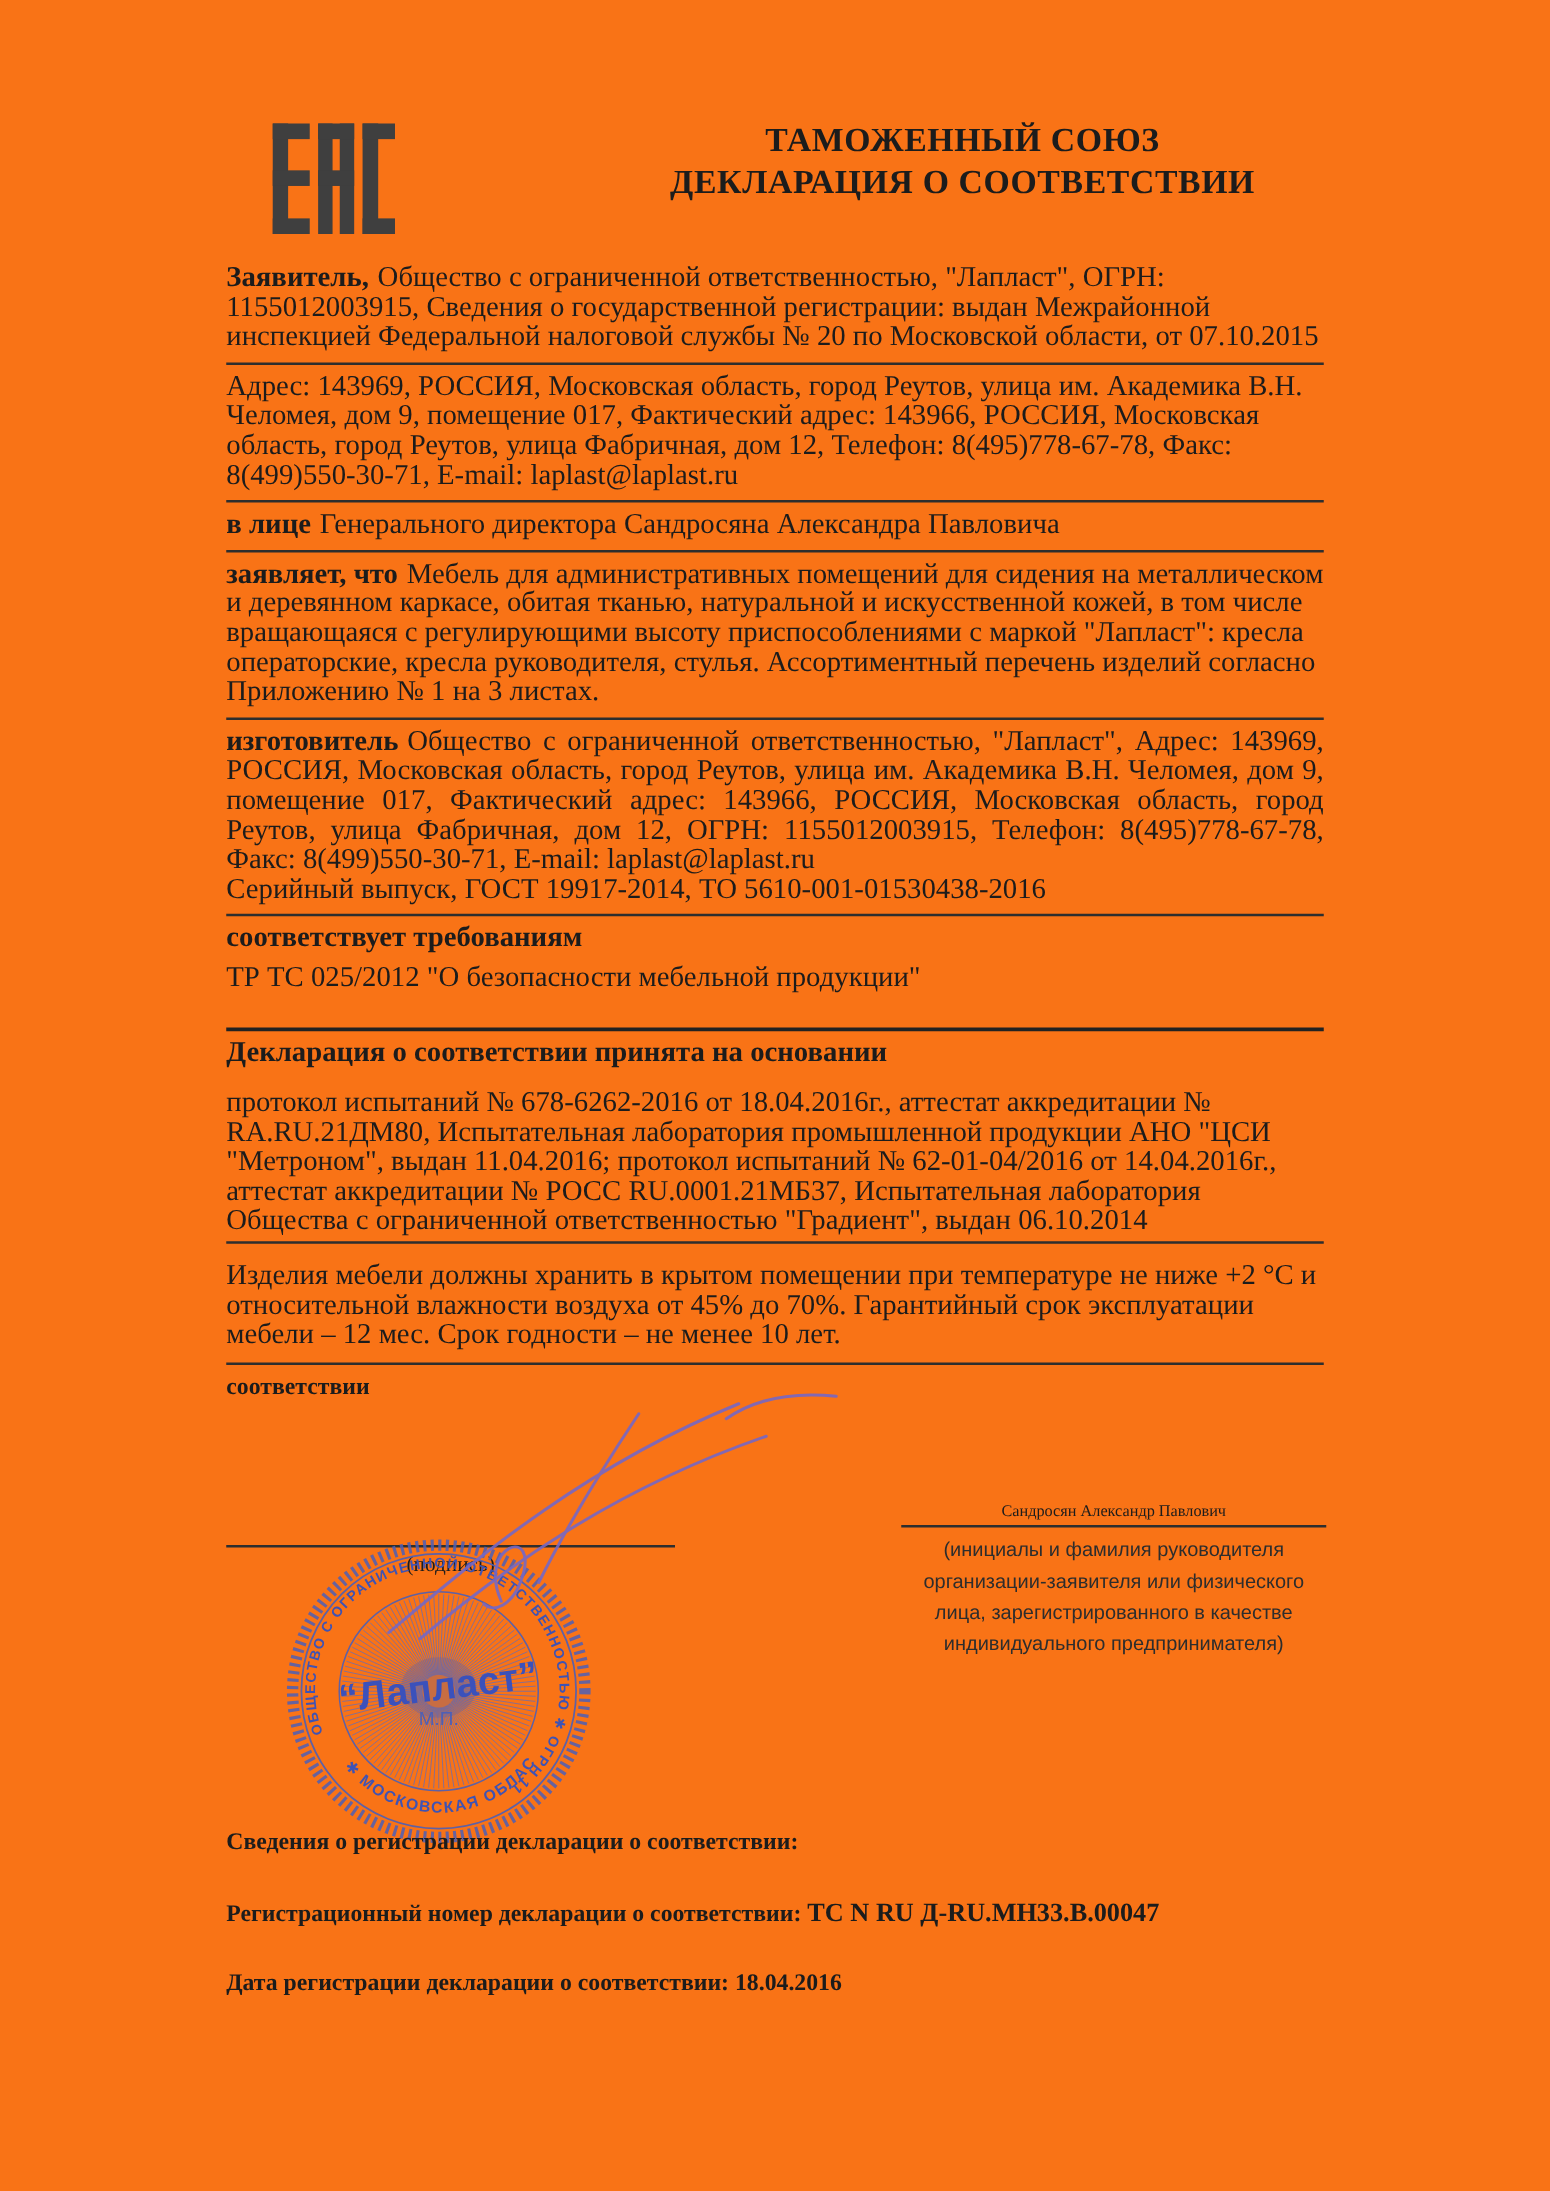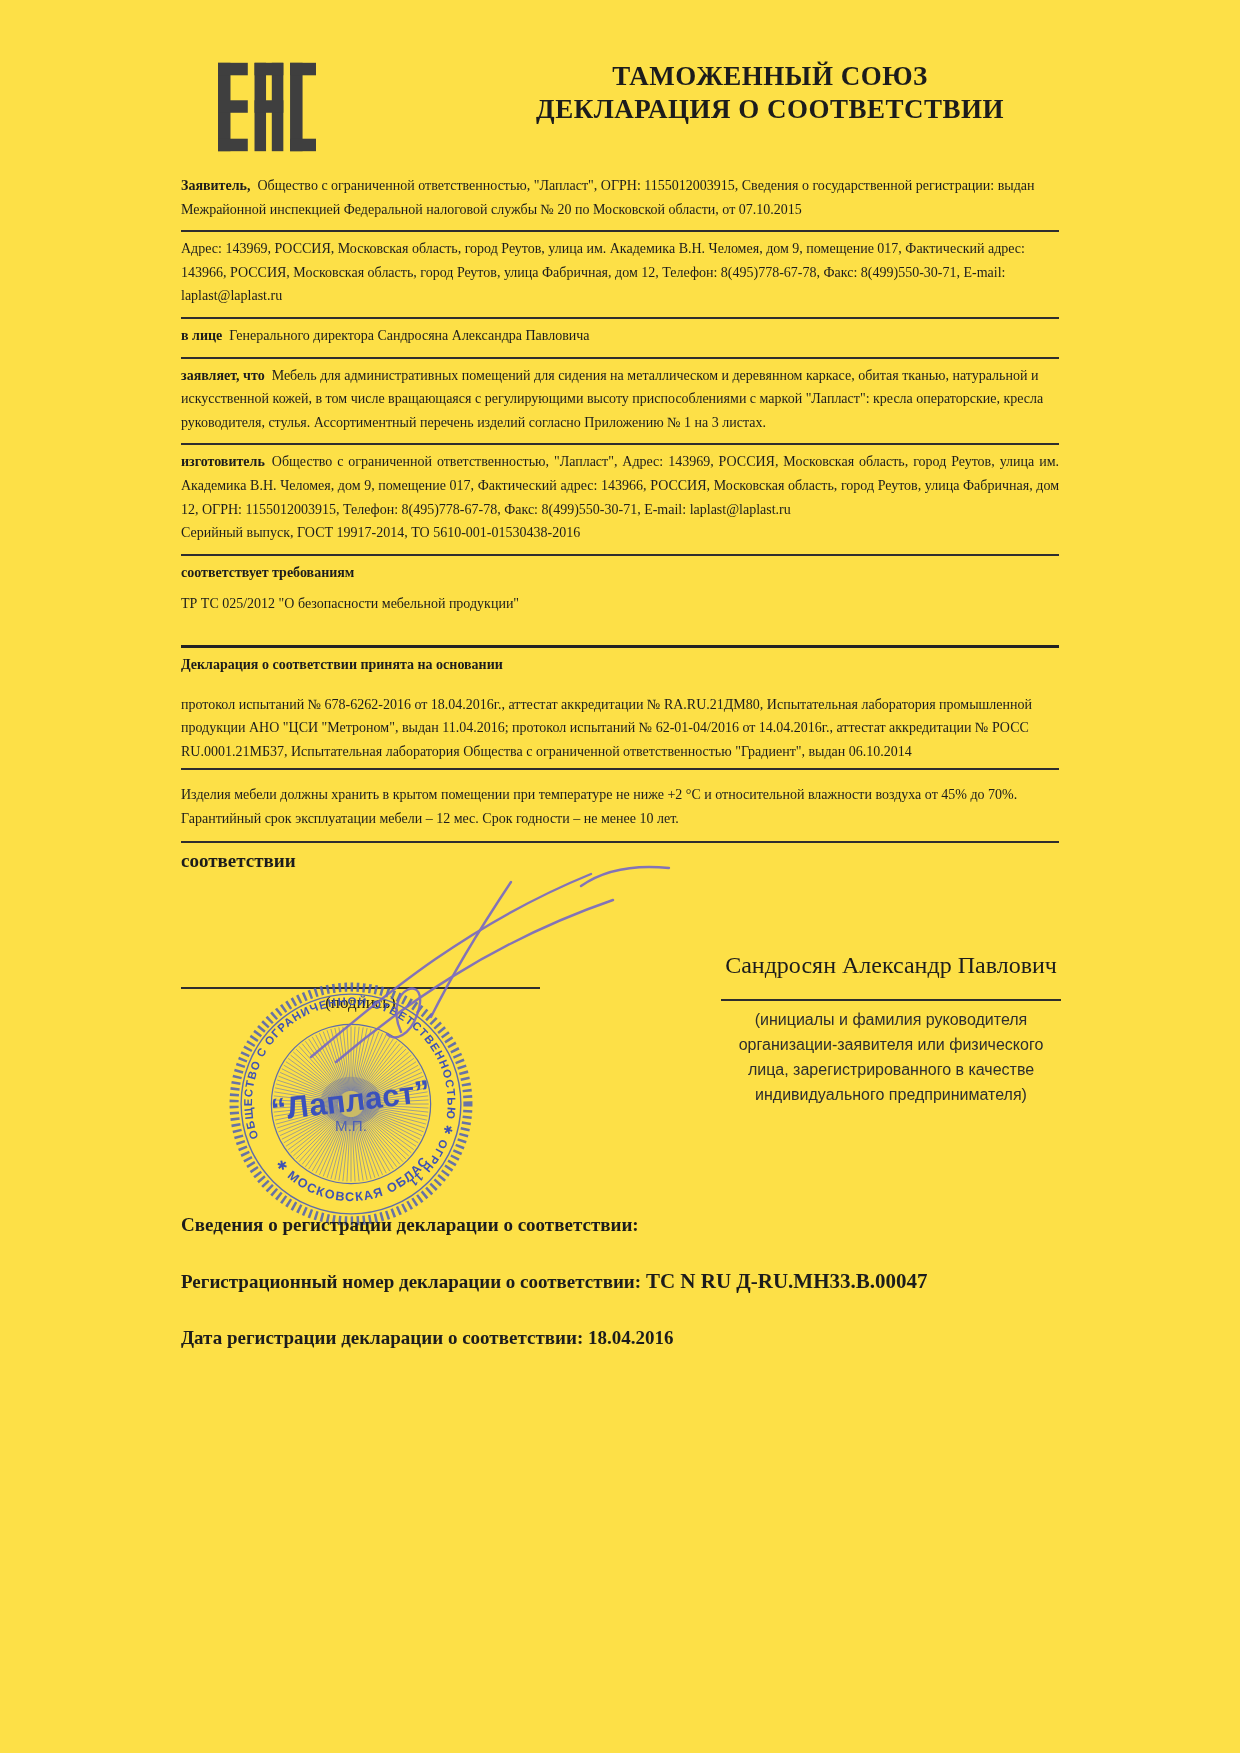--- a/index.html
+++ b/index.html
@@ -1,51 +1,51 @@
 <!DOCTYPE html>
 <html lang="ru"><head>
 <meta charset="utf-8">
 <style>
   html,body{margin:0;padding:0;background:#e8e8e8;}
   .page{
     position:relative;
     width:1240px;height:1753px;
     margin:0 auto;
-    background:#fde047;
+    background:#f97316;
     font-family:"Liberation Serif","DejaVu Serif",serif;
     color:#1c1c1c;
     overflow:hidden;
     box-sizing:border-box;
-    padding:60px 181px 0 181px;
+    padding:96px 181px 0 181px;
   }
   
   .header{position:relative;height:96px;margin-bottom:18px;}
   .eac-logo{position:absolute;left:37px;top:2px;width:98px;height:90px;}
   .titles{position:absolute;left:260px;right:-40px;top:0;text-align:center;}
   .title-line{font-size:27px;font-weight:bold;letter-spacing:.5px;line-height:33px;}
   
-  .sec{font-size:14px;line-height:23.6px;}
+  .sec{font-size:23px;line-height:23.6px;}
   .sec p{margin:0;}
   .lbl{font-weight:bold;margin-right:7px;}
   .hr{border-top:2px solid #2e2e2e;margin:5px 0 5px 0;}
   .hr.thick{border-top:3px solid #222;}
   .just{text-align:justify;}
   .pad-b{padding-bottom:4px;}
   .gap-s{height:8px;}
   .gap-m{height:16px;}
   .gap-l{height:24px;}
   .validity{font-weight:bold;font-size:19px;line-height:26px;}
   .validity .l1{display:block;text-align:justify;text-align-last:justify;}
   .validity .l2{display:block;}
   
   .sigzone{position:relative;height:334px;}
   .sig-left{position:absolute;left:0;top:113px;width:359px;}
   .sig-right{position:absolute;left:540px;top:78px;width:340px;text-align:center;}
   .sig-line{border-top:2px solid #2e2e2e;width:100%;}
-  .sig-name{font-size:24px;margin-bottom:20px;}
+  .sig-name{font-size:13px;margin-bottom:3px;}
   .sig-cap-left{text-align:center;font-size:17px;padding-top:4px;}
   .sig-cap-right{
     font-family:"Liberation Sans","DejaVu Sans",sans-serif;
     font-size:16px;line-height:25px;color:#2d2d2d;padding-top:6px;text-align:center;
   }
   .stamp{position:absolute;left:44px;top:104px;width:252px;height:252px;}
   .scribble{position:absolute;left:100px;top:-22px;width:400px;height:230px;pointer-events:none;}
   
   .footer{position:relative;font-weight:bold;font-size:19px;}
   .foot-heading{margin:6px 0 0 0;}

